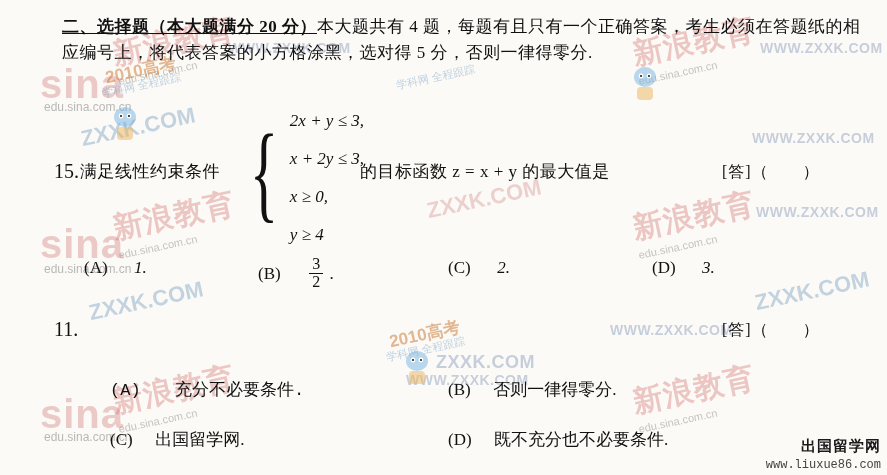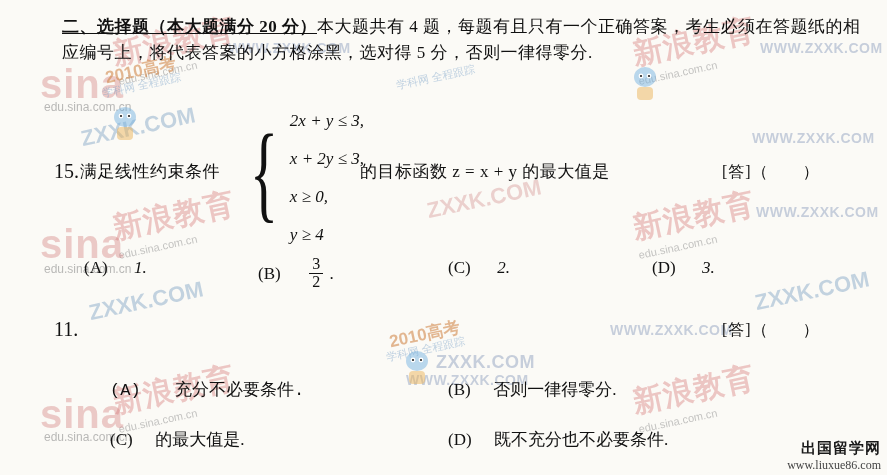--- a/index.html
+++ b/index.html
@@ -144,21 +144,21 @@
     top: -2px;
   }
   .frac .num { padding: 0 3px; }
   .frac .den { padding: 0 3px; border-top: 1px solid #111; }
 
   .footer-link {
     position: absolute;
     right: 6px;
     bottom: 2px;
     text-align: right;
-    font-family: Liberation Serif, serif;
+    font-family: Liberation Mono, monospace;
     line-height: 1.25;
   }
   .footer-link .t1 {
     font-size: 15px;
     color: #1a1a1a;
     font-weight: bold;
     letter-spacing: 1px;
   }
   .footer-link .t2 {
     font-size: 12px;
@@ -294,21 +294,21 @@
     <span>充分不必要条件.</span>
   </div>
   <div class="opt" style="left:448px; top:378px;">
     <span>(B)</span>
     <span style="display:inline-block;width:14px;"></span>
     <span>否则一律得零分.</span>
   </div>
   <div class="opt" style="left:110px; top:428px;">
     <span>(C)</span>
     <span style="display:inline-block;width:14px;"></span>
-    <span>的最大值是.</span>
+    <span>出国留学网.</span>
   </div>
   <div class="opt" style="left:448px; top:428px;">
     <span>(D)</span>
     <span style="display:inline-block;width:14px;"></span>
     <span>既不充分也不必要条件.</span>
   </div>
 
   <div class="footer-link">
     <div class="t1">出国留学网</div>
     <div class="t2">www.liuxue86.com</div>

